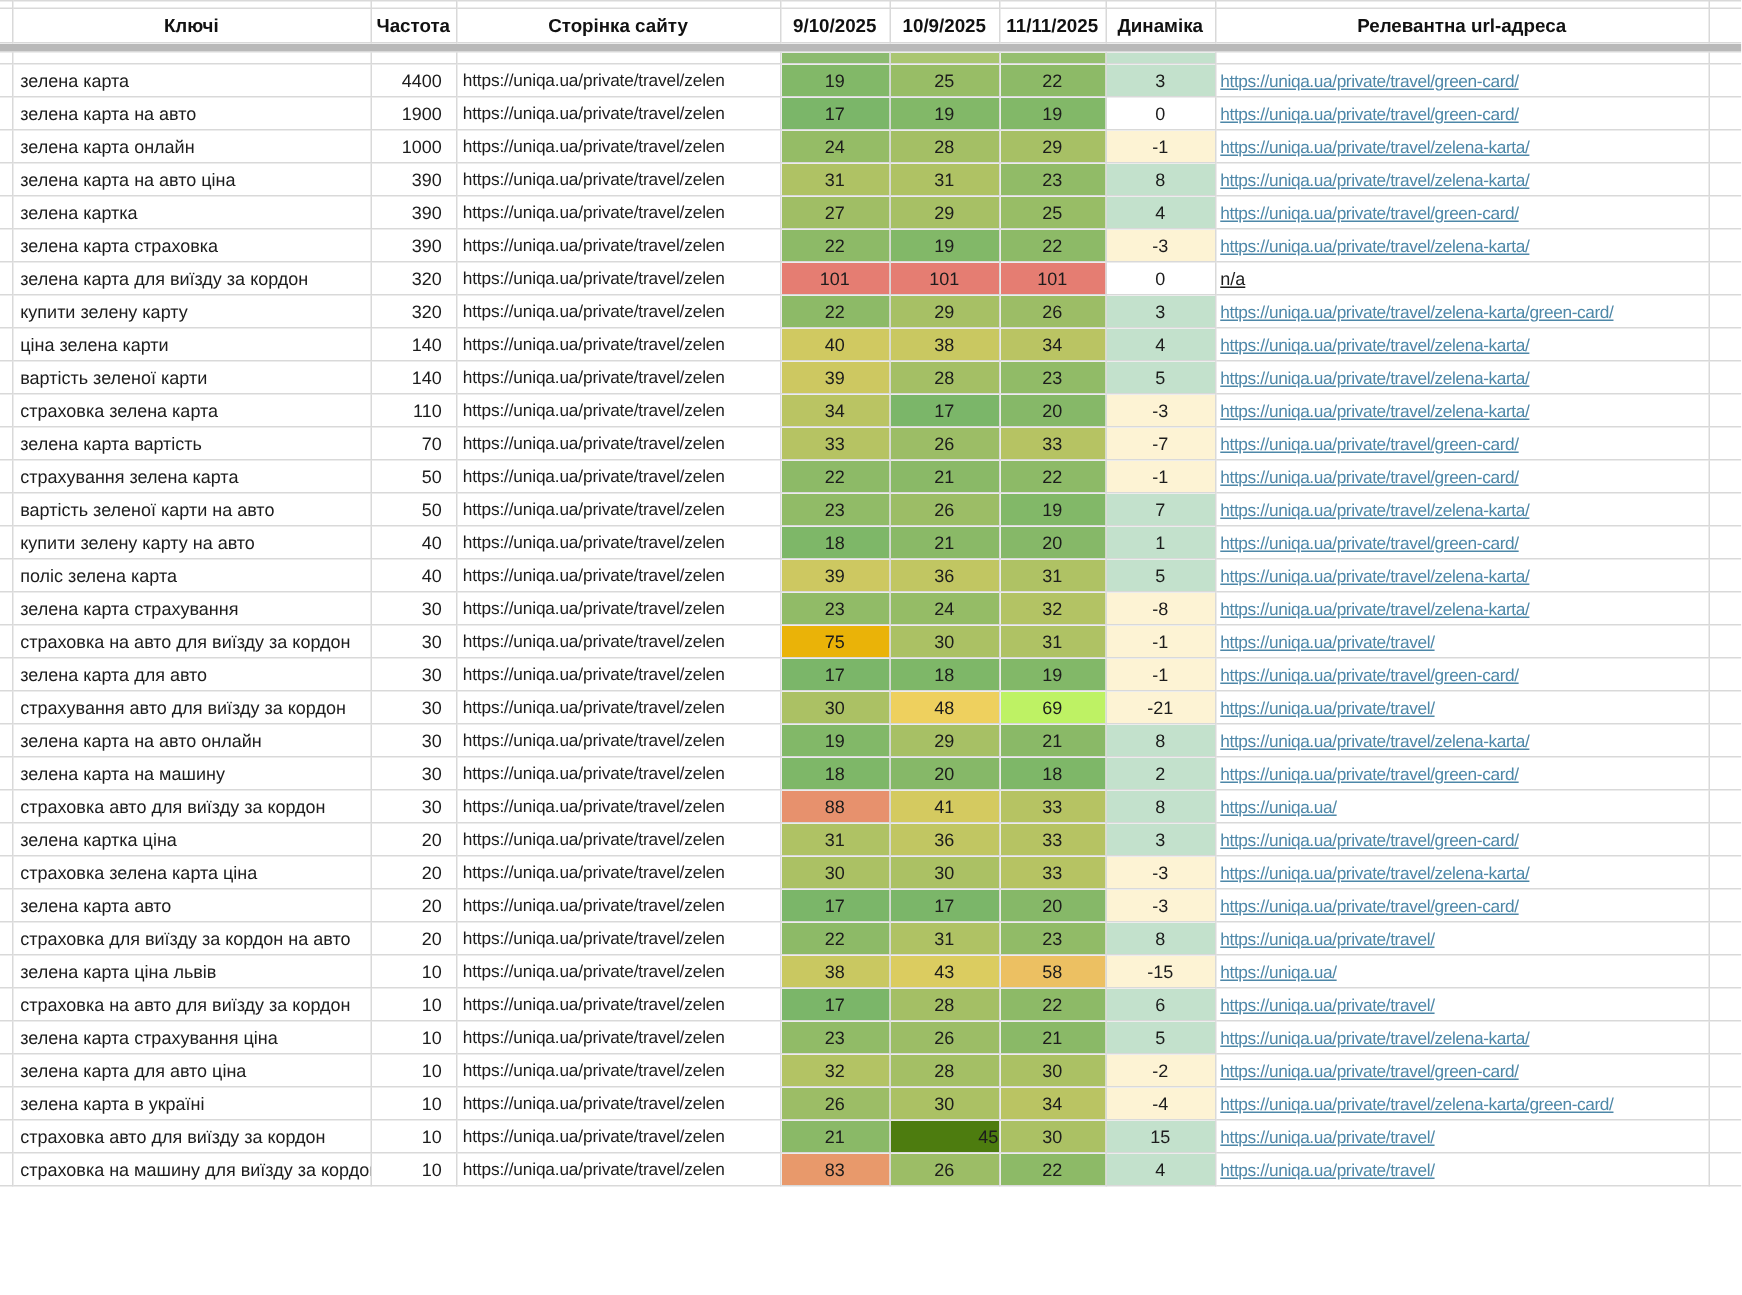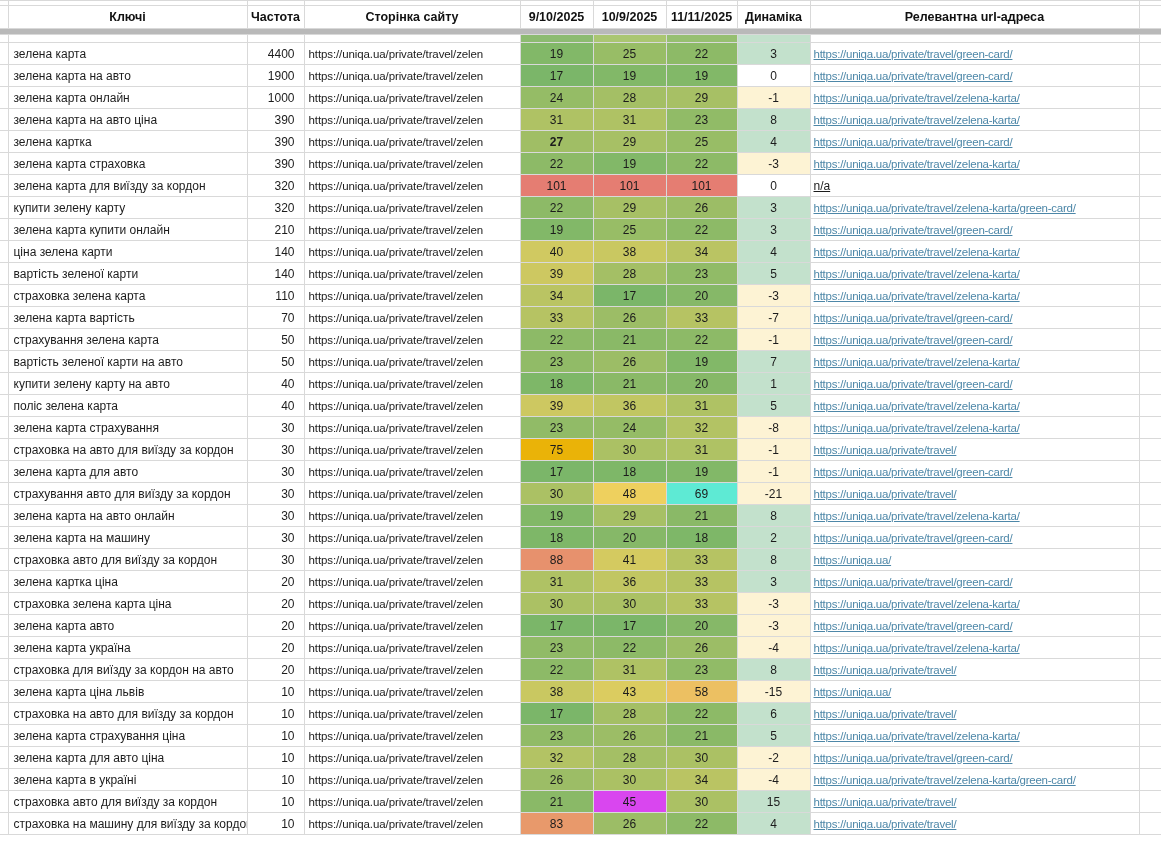--- a/index.html
+++ b/index.html
@@ -135,21 +135,21 @@
           <td class="c-rank" style="background: rgb(145, 187, 103);">23</td>
           <td class="c-dyn" style="background: rgb(195, 225, 204);">8</td>
           <td class="c-url"><a class="url">https://uniqa.ua/private/travel/zelena-karta/</a></td>
           <td class="c-end"></td>
         </tr>
         <tr>
           <td class="c-gut"></td>
           <td class="c-kw">зелена картка</td>
           <td class="c-freq">390</td>
           <td class="c-page">https://uniqa.ua/private/travel/zelen</td>
-          <td class="c-rank" style="background: rgb(160, 190, 101); font-weight: bold;">27</td>
+          <td class="c-rank" style="background: rgb(160, 190, 101);">27</td>
           <td class="c-rank" style="background: rgb(167, 192, 101);">29</td>
           <td class="c-rank" style="background: rgb(152, 189, 102);">25</td>
           <td class="c-dyn" style="background: rgb(195, 225, 204);">4</td>
           <td class="c-url"><a class="url">https://uniqa.ua/private/travel/green-card/</a></td>
           <td class="c-end"></td>
         </tr>
         <tr>
           <td class="c-gut"></td>
           <td class="c-kw">зелена карта страховка</td>
           <td class="c-freq">390</td>
@@ -180,32 +180,20 @@
           <td class="c-page">https://uniqa.ua/private/travel/zelen</td>
           <td class="c-rank" style="background: rgb(141, 186, 103);">22</td>
           <td class="c-rank" style="background: rgb(167, 192, 101);">29</td>
           <td class="c-rank" style="background: rgb(156, 189, 102);">26</td>
           <td class="c-dyn" style="background: rgb(195, 225, 204);">3</td>
           <td class="c-url"><a class="url">https://uniqa.ua/private/travel/zelena-karta/green-card/</a></td>
           <td class="c-end"></td>
         </tr>
         <tr>
           <td class="c-gut"></td>
-          <td class="c-kw">зелена карта купити онлайн</td>
-          <td class="c-freq">210</td>
-          <td class="c-page">https://uniqa.ua/private/travel/zelen</td>
-          <td class="c-rank" style="background: rgb(130, 184, 104);">19</td>
-          <td class="c-rank" style="background: rgb(152, 189, 102);">25</td>
-          <td class="c-rank" style="background: rgb(141, 186, 103);">22</td>
-          <td class="c-dyn" style="background: rgb(195, 225, 204);">3</td>
-          <td class="c-url"><a class="url">https://uniqa.ua/private/travel/green-card/</a></td>
-          <td class="c-end"></td>
-        </tr>
-        <tr>
-          <td class="c-gut"></td>
           <td class="c-kw">ціна зелена карти</td>
           <td class="c-freq">140</td>
           <td class="c-page">https://uniqa.ua/private/travel/zelen</td>
           <td class="c-rank" style="background: rgb(208, 201, 97);">40</td>
           <td class="c-rank" style="background: rgb(201, 200, 97);">38</td>
           <td class="c-rank" style="background: rgb(186, 196, 99);">34</td>
           <td class="c-dyn" style="background: rgb(195, 225, 204);">4</td>
           <td class="c-url"><a class="url">https://uniqa.ua/private/travel/zelena-karta/</a></td>
           <td class="c-end"></td>
         </tr>
@@ -329,21 +317,21 @@
           <td class="c-url"><a class="url">https://uniqa.ua/private/travel/green-card/</a></td>
           <td class="c-end"></td>
         </tr>
         <tr>
           <td class="c-gut"></td>
           <td class="c-kw">страхування авто для виїзду за кордон</td>
           <td class="c-freq">30</td>
           <td class="c-page">https://uniqa.ua/private/travel/zelen</td>
           <td class="c-rank" style="background: rgb(171, 193, 100);">30</td>
           <td class="c-rank" style="background: rgb(238, 208, 94);">48</td>
-          <td class="c-rank" style="background: #5eead4;">69</td>
+          <td class="c-rank" style="background: #bef264;">69</td>
           <td class="c-dyn" style="background: rgb(253, 243, 212);">-21</td>
           <td class="c-url"><a class="url">https://uniqa.ua/private/travel/</a></td>
           <td class="c-end"></td>
         </tr>
         <tr>
           <td class="c-gut"></td>
           <td class="c-kw">зелена карта на авто онлайн</td>
           <td class="c-freq">30</td>
           <td class="c-page">https://uniqa.ua/private/travel/zelen</td>
           <td class="c-rank" style="background: rgb(130, 184, 104);">19</td>
@@ -408,32 +396,20 @@
           <td class="c-page">https://uniqa.ua/private/travel/zelen</td>
           <td class="c-rank" style="background: rgb(123, 182, 105);">17</td>
           <td class="c-rank" style="background: rgb(123, 182, 105);">17</td>
           <td class="c-rank" style="background: rgb(134, 184, 104);">20</td>
           <td class="c-dyn" style="background: rgb(253, 243, 212);">-3</td>
           <td class="c-url"><a class="url">https://uniqa.ua/private/travel/green-card/</a></td>
           <td class="c-end"></td>
         </tr>
         <tr>
           <td class="c-gut"></td>
-          <td class="c-kw">зелена карта україна</td>
-          <td class="c-freq">20</td>
-          <td class="c-page">https://uniqa.ua/private/travel/zelen</td>
-          <td class="c-rank" style="background: rgb(145, 187, 103);">23</td>
-          <td class="c-rank" style="background: rgb(141, 186, 103);">22</td>
-          <td class="c-rank" style="background: rgb(156, 189, 102);">26</td>
-          <td class="c-dyn" style="background: rgb(253, 243, 212);">-4</td>
-          <td class="c-url"><a class="url">https://uniqa.ua/private/travel/zelena-karta/</a></td>
-          <td class="c-end"></td>
-        </tr>
-        <tr>
-          <td class="c-gut"></td>
           <td class="c-kw">страховка для виїзду за кордон на авто</td>
           <td class="c-freq">20</td>
           <td class="c-page">https://uniqa.ua/private/travel/zelen</td>
           <td class="c-rank" style="background: rgb(141, 186, 103);">22</td>
           <td class="c-rank" style="background: rgb(175, 194, 100);">31</td>
           <td class="c-rank" style="background: rgb(145, 187, 103);">23</td>
           <td class="c-dyn" style="background: rgb(195, 225, 204);">8</td>
           <td class="c-url"><a class="url">https://uniqa.ua/private/travel/</a></td>
           <td class="c-end"></td>
         </tr>
@@ -496,21 +472,21 @@
           <td class="c-dyn" style="background: rgb(253, 243, 212);">-4</td>
           <td class="c-url"><a class="url">https://uniqa.ua/private/travel/zelena-karta/green-card/</a></td>
           <td class="c-end"></td>
         </tr>
         <tr>
           <td class="c-gut"></td>
           <td class="c-kw">страховка авто для виїзду за кордон</td>
           <td class="c-freq">10</td>
           <td class="c-page">https://uniqa.ua/private/travel/zelen</td>
           <td class="c-rank" style="background: rgb(138, 185, 103);">21</td>
-          <td class="c-rank" style="background: #d946ef;">45</td>
+          <td class="c-rank" style="background: #4d7c0f; text-align: right;">45</td>
           <td class="c-rank" style="background: rgb(171, 193, 100);">30</td>
           <td class="c-dyn" style="background: rgb(195, 225, 204);">15</td>
           <td class="c-url"><a class="url">https://uniqa.ua/private/travel/</a></td>
           <td class="c-end"></td>
         </tr>
         <tr>
           <td class="c-gut"></td>
           <td class="c-kw">страховка на машину для виїзду за кордон</td>
           <td class="c-freq">10</td>
           <td class="c-page">https://uniqa.ua/private/travel/zelen</td>

